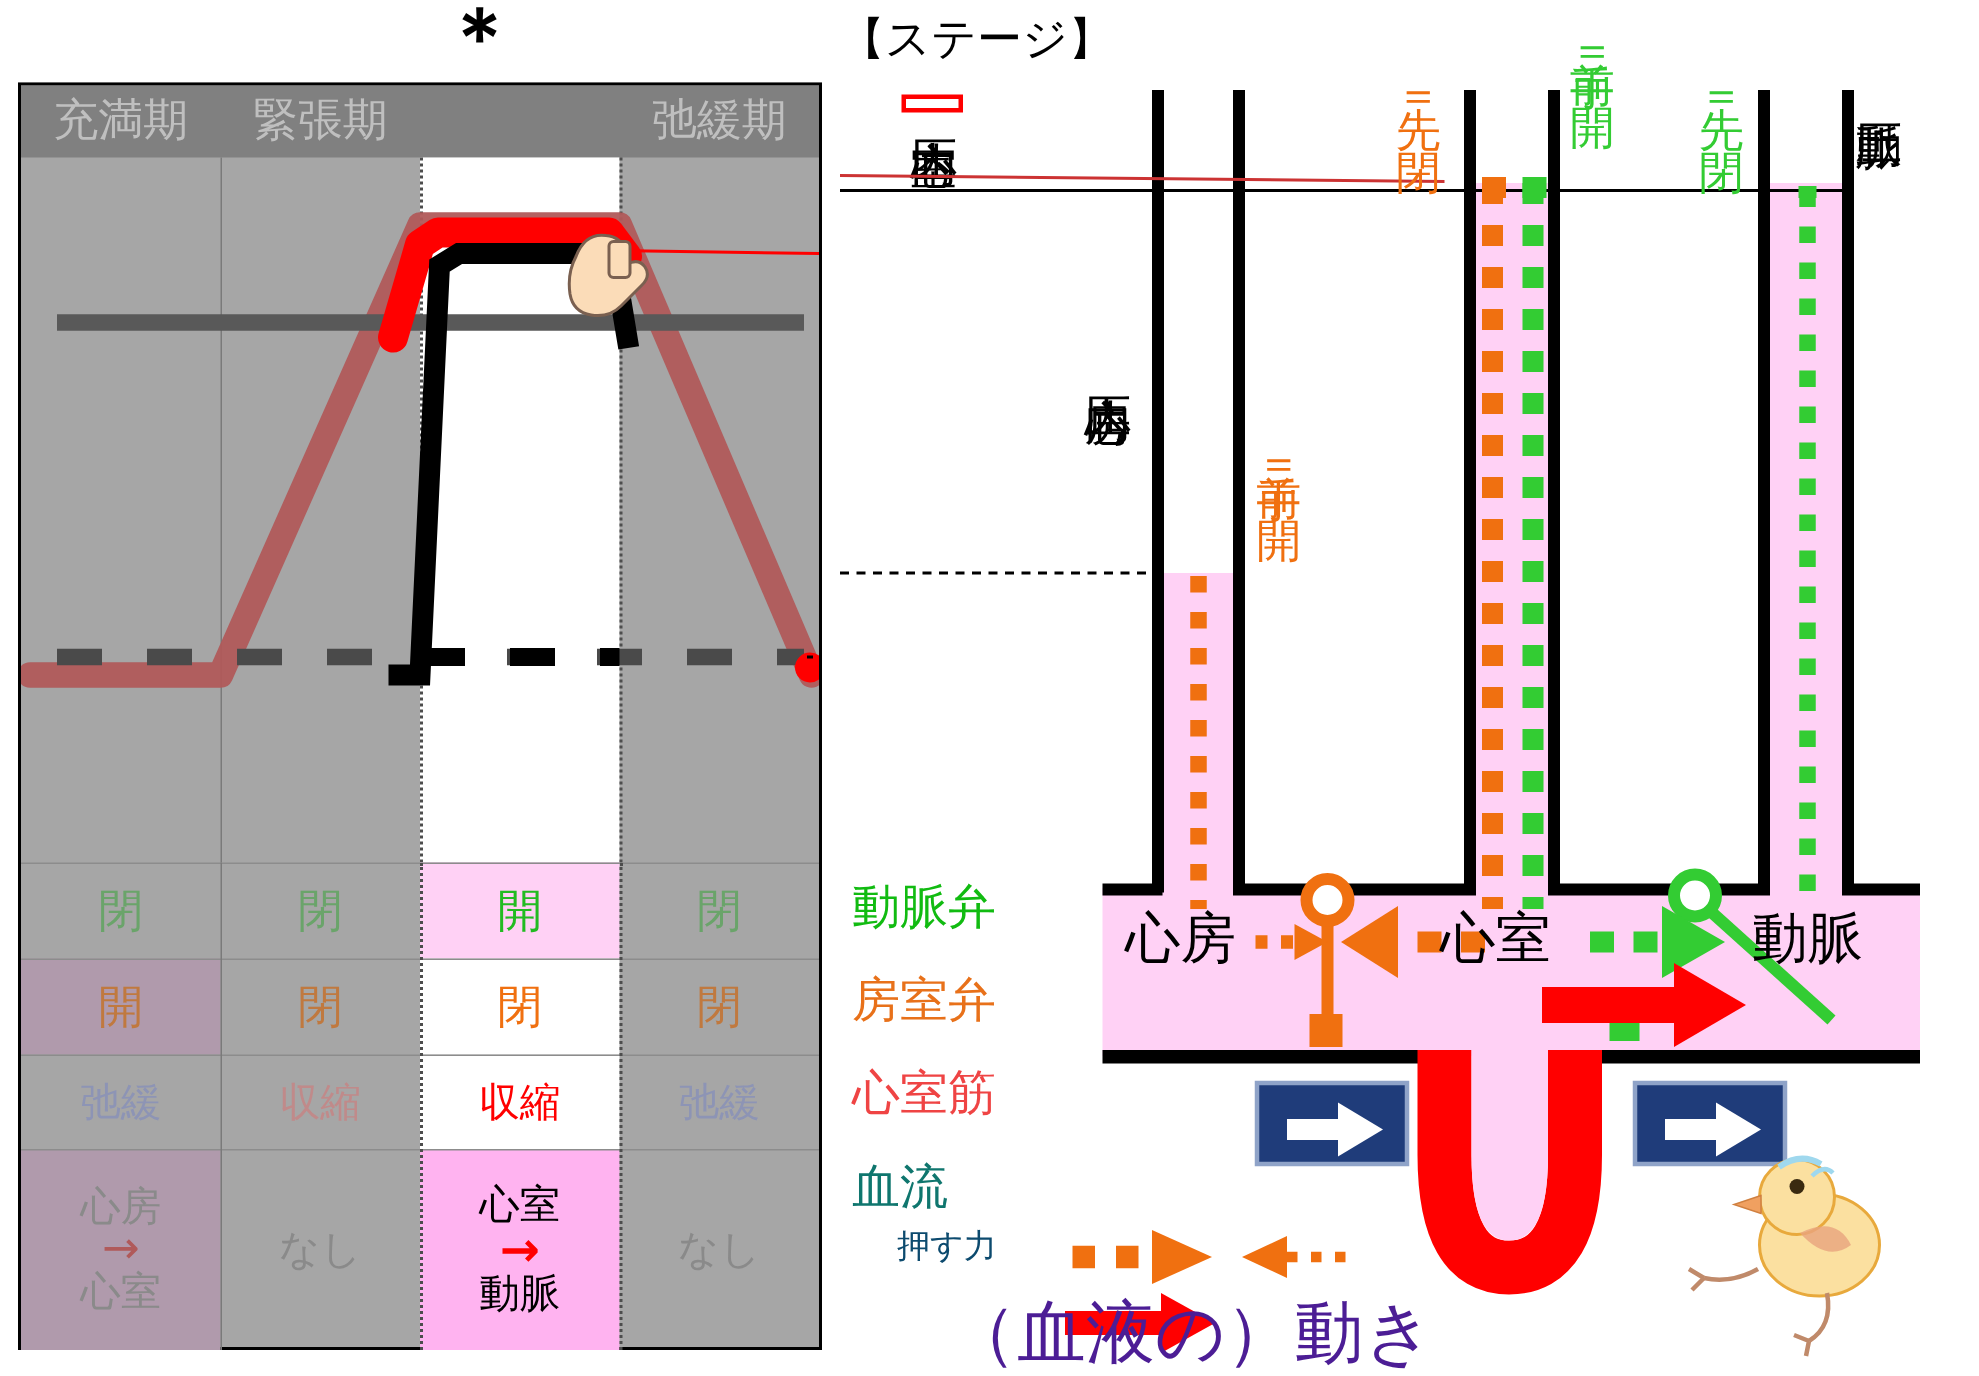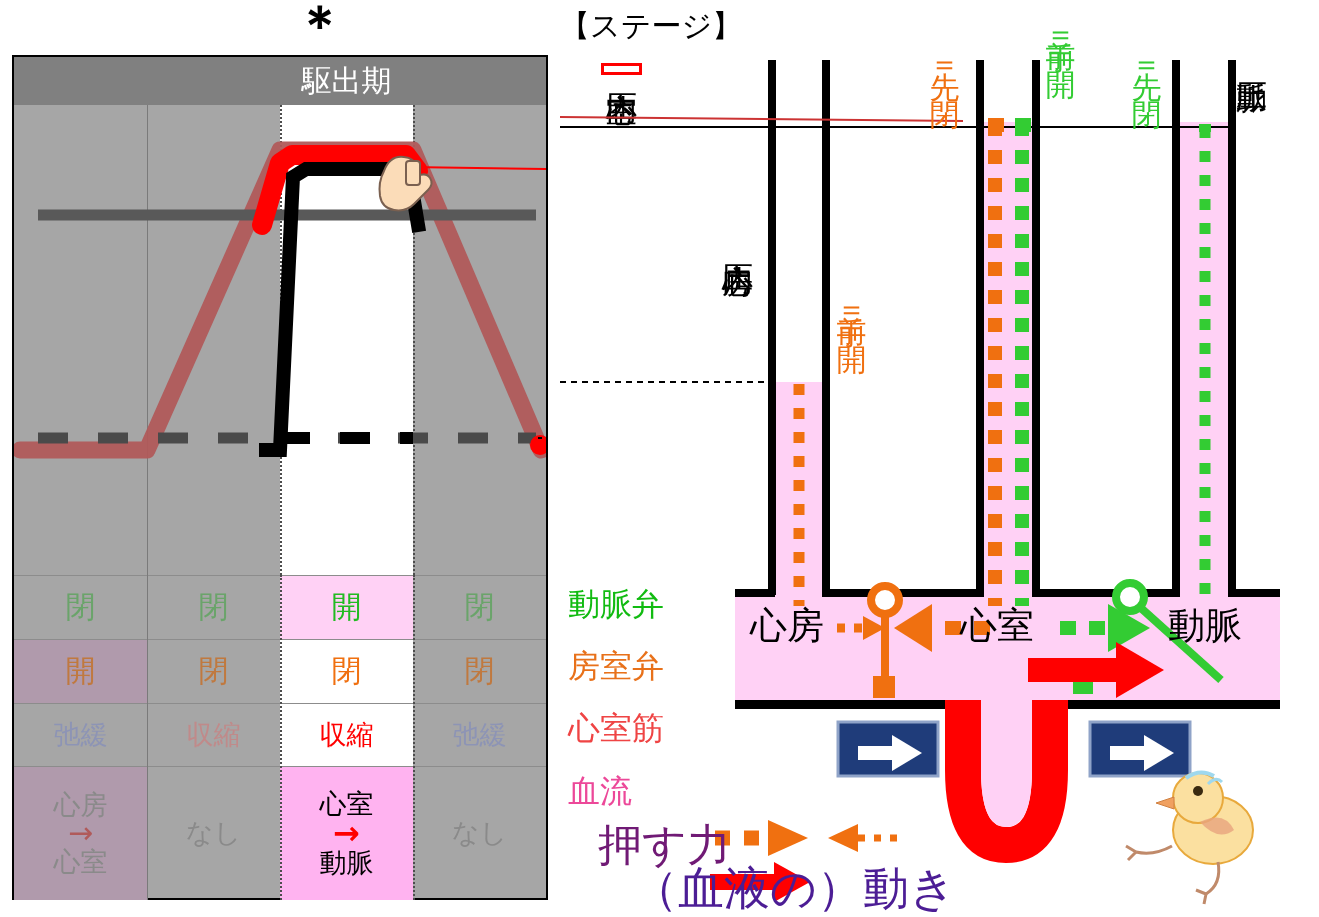--- a/index.html
+++ b/index.html
@@ -57,21 +57,23 @@
 </head>
 <body>
 
 <div class="abs" id="left-panel">
 
   <div class="abs" id="asterisk">＊</div>
 
   <div class="abs" id="chart-table">
 
     <div class="hdr-band">
-      <div class="hdr-cell active" style="left:266px;width:133px;">駆出期</div>
+      <div class="hdr-cell" style="left:0px;width:133px;">充満期</div>
+      <div class="hdr-cell" style="left:133px;width:133px;">緊張期</div>
+      <div class="hdr-cell" style="left:399px;width:133px;">弛緩期</div>
     </div>
 
     <div id="plot">
 
       <div class="col-white" style="left:266px;width:133px;"></div>
 
       <div class="vdiv solid" style="left:133px;"></div>
       <div class="vdiv" style="left:266px;"></div>
       <div class="vdiv" style="left:399px;"></div>
 
@@ -148,21 +150,21 @@
         <span style="color:#ff0000;font-size:32px;font-weight:bold;">→</span>
         <span>動脈</span>
       </div>
       <div class="cell small" style="left:399px;top:191px;width:133px;height:134px;color:#8a8a8a;">なし</div>
     </div>
   </div>
 
   <div class="abs lbl" style="left:568px;top:583px;font-size:32px;color:#11bb11;">動脈弁</div>
   <div class="abs lbl" style="left:568px;top:645px;font-size:32px;color:#e8711a;">房室弁</div>
   <div class="abs lbl" style="left:568px;top:707px;font-size:32px;color:#ef4444;">心室筋</div>
-  <div class="abs lbl" style="left:568px;top:770px;font-size:32px;color:#ec4899;">血流</div>
+  <div class="abs lbl" style="left:568px;top:770px;font-size:32px;color:#0f766e;">血流</div>
 </div>
 
 <div class="abs" id="right-panel">
 
   <div class="abs" id="stage-label">【ステージ】</div>
 
   <div class="abs" id="shinshitsu-box">
     <div class="vtext">心室内圧</div>
   </div>
 
@@ -291,16 +293,16 @@
   <div class="abs vtext" style="left:486px;top:18px;font-size:30px;color:#33cc33;line-height:0.95;"><span>手前</span><span>＝</span><span>開</span></div>
 
   <div class="abs vtext" style="left:572px;top:48px;font-size:30px;color:#33cc33;line-height:0.95;"><span>先</span><span>＝</span><span>閉</span></div>
 
   <div class="abs vtext" style="left:676px;top:58px;font-size:31px;color:#000;">動脈圧</div>
 
   <div class="abs lbl" style="left:190px;top:601px;font-size:37px;color:#000;">心房</div>
   <div class="abs lbl" style="left:400px;top:601px;font-size:37px;color:#000;">心室</div>
   <div class="abs lbl" style="left:608px;top:601px;font-size:37px;color:#000;">動脈</div>
 
-  <div class="abs lbl" style="left:38px;top:816px;font-size:44px;color:#701a75;">押す力</div>
+  <div class="abs lbl" style="left:38px;top:816px;font-size:22px;color:#0c4a6e;">押す力</div>
   <div class="abs lbl" style="left:28px;top:858px;font-size:46px;color:#4c1d95;margin-left:44px;">（血液の）動き</div>
 
 </div>
 
 </body></html>

